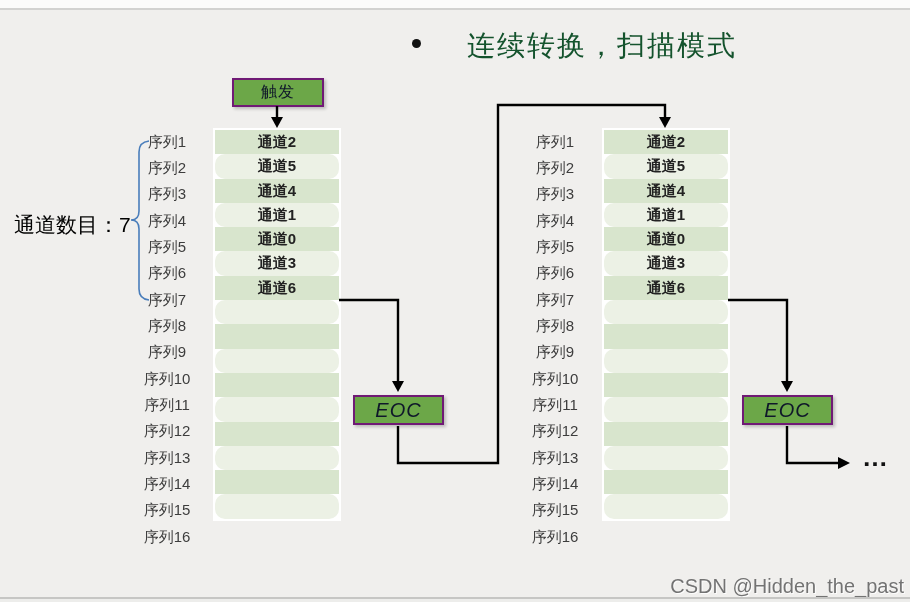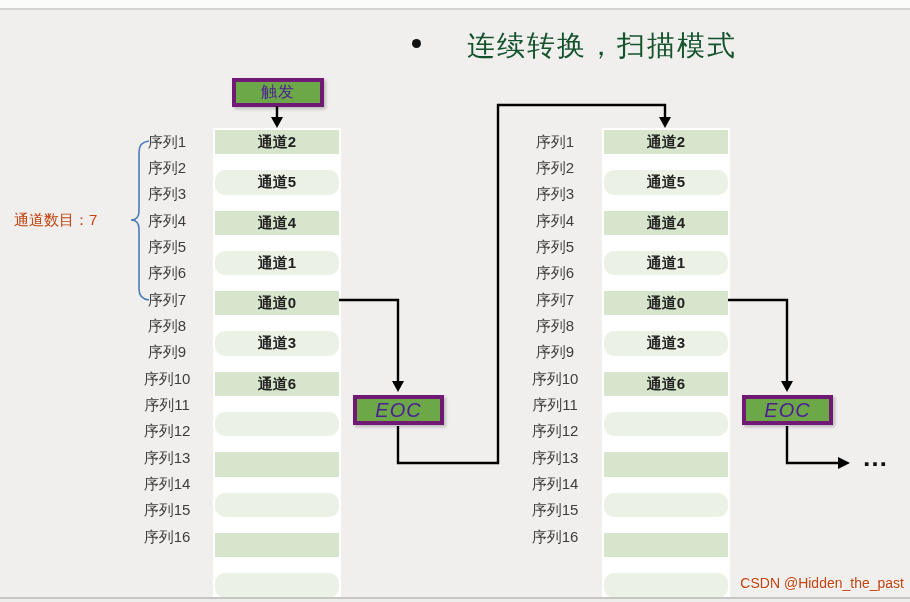--- a/index.html
+++ b/index.html
@@ -24,51 +24,51 @@
 
   .bullet-dot{
     position:absolute;left:412px;top:39px;width:9px;height:9px;border-radius:50%;
     background:#111;
   }
   .bullet-text{
     position:absolute;left:455px;top:27px;font-size:28px;letter-spacing:2px;color:#14532d;margin-left:12px;
   }
 
   .green-box{
-    background:#6ca748;border:4px solid #701a75;color:#4c1d95;
+    background:#6ca748;border:2px solid #701a75;color:#0f172a;
     display:flex;align-items:center;justify-content:center;box-sizing:border-box;
     box-shadow:2px 2px 3px rgba(0,0,0,0.22);
   }
   .trigger-box{position:absolute;left:232px;top:78px;width:92px;height:29px;font-size:16px;letter-spacing:1px;}
   .eoc-box{position:absolute;width:91px;height:30px;font-size:20px;letter-spacing:1px;font-style:italic;}
   .eoc-box-1{left:353px;top:395px;}
   .eoc-box-2{left:742px;top:395px;}
 
   .seq-labels{position:absolute;width:78px;text-align:center;color:#3d3d3d;font-size:15px;}
   .seq-labels-1{left:128px;top:128.5px;}
   .seq-labels-2{left:516px;top:128.5px;}
   .seq-label{height:26.35px;line-height:26.35px;}
 
   .seq-cells{position:absolute;width:128px;background:#ffffff;padding:2px;box-sizing:border-box;}
   .seq-cells-1{left:213px;top:128px;}
   .seq-cells-2{left:602px;top:128px;}
   .seq-cell{
-    height:24.3px;line-height:24.3px;margin-bottom:16px;
+    height:24.3px;line-height:24.3px;margin-bottom:0;
     text-align:center;font-weight:bold;font-size:15px;color:#222;
   }
   .seq-cell:last-child{margin-bottom:0;}
   .seq-cell.dark{background:#d8e5cd;}
   .seq-cell.light{background:#ecf1e5;border-radius:10px;}
 
-  .channel-count{position:absolute;left:14px;top:211px;font-size:15px;color:#c2410c;}
+  .channel-count{position:absolute;left:14px;top:211px;font-size:21px;color:#000000;}
 
   .ellipsis{position:absolute;left:862px;top:442px;font-size:26px;font-weight:bold;color:#111;letter-spacing:3px;}
 
   .watermark{
-    position:absolute;right:6px;top:575px;font-size:14px;color:#c2410c;
+    position:absolute;right:6px;top:575px;font-size:20px;color:#737373;
     text-shadow:1px 1px 0 rgba(255,255,255,0.85);
   }
 
   svg.overlay{position:absolute;left:0;top:0;pointer-events:none;}
 </style>
 </head>
 <body>
 
 <div class="stage">
 

